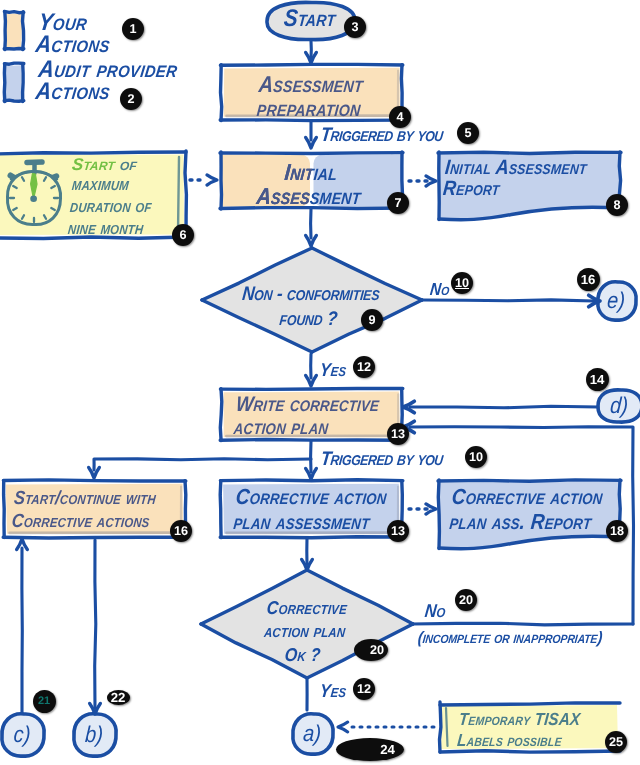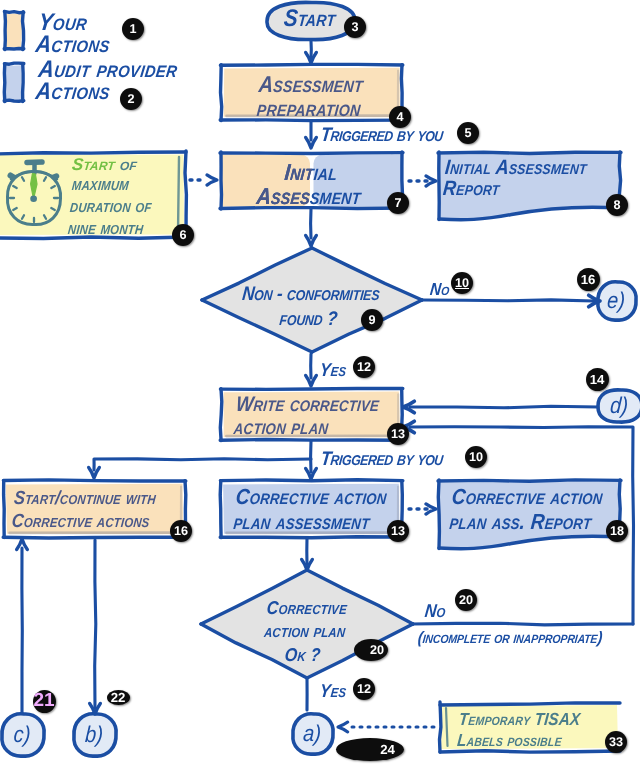--- a/index.html
+++ b/index.html
@@ -303,38 +303,38 @@
         <div style="text-align: center;">Ok ?</div>
       </div>
       <div class="badge" style="left: 354px; top: 639px; width: 22px; height: 22px; font-size: 12.65px; background: rgb(13, 13, 13); color: rgb(255, 255, 255); padding-left: 12px;">
         <span>20</span>
       </div>
       <div class="txt" style="left: 460px; top: 710px; font-size: 16px; color: rgb(75, 126, 139); line-height: 1.2; transform: scale(0.95, 1.09) skewX(-6deg); transform-origin: 0px 0px;">
         <div>Temporary TISAX</div>
         <div>Labels possible</div>
       </div>
       <div class="badge" style="left: 605px; top: 731px; width: 22px; height: 22px; font-size: 12.65px; background: rgb(13, 13, 13); color: rgb(255, 255, 255);">
-        <span>33</span>
+        <span>25</span>
       </div>
       <div class="txt" style="left: 617px; top: 288px; font-size: 21px; color: rgb(27, 78, 163); text-align: center; transform: translateX(-50%) scale(0.95, 1.09) skewX(-4deg); transform-origin: 50% 0px; font-variant: normal; font-weight: 500;">
         <div>e)</div>
       </div>
       <div class="badge" style="left: 576.5px; top: 267.5px; width: 23px; height: 23px; font-size: 13.225px; background: rgb(13, 13, 13); color: rgb(255, 255, 255);">
         <span>16</span>
       </div>
       <div class="txt" style="left: 620px; top: 393px; font-size: 21px; color: rgb(27, 78, 163); text-align: center; transform: translateX(-50%) scale(0.95, 1.09) skewX(-4deg); transform-origin: 50% 0px; font-variant: normal; font-weight: 500;">
         <div>d)</div>
       </div>
       <div class="badge" style="left: 585.5px; top: 367.5px; width: 23px; height: 23px; font-size: 13.225px; background: rgb(13, 13, 13); color: rgb(255, 255, 255); align-items: center;">
         <span>14</span>
       </div>
       <div class="txt" style="left: 23px; top: 722px; font-size: 21px; color: rgb(27, 78, 163); text-align: center; transform: translateX(-50%) scale(0.95, 1.09) skewX(-4deg); transform-origin: 50% 0px; font-variant: normal; font-weight: 500;">
         <div>c)</div>
       </div>
-      <div class="badge" style="left: 32.5px; top: 689.5px; width: 23px; height: 23px; font-size: 19px; background: rgb(13, 13, 13); color: #f0abfc;">
+      <div class="badge" style="left: 32.5px; top: 689.5px; width: 23px; height: 23px; font-size: 11px; background: rgb(13, 13, 13); color: #0f766e;">
         <span>21</span>
       </div>
       <div class="txt" style="left: 95px; top: 722px; font-size: 21px; color: rgb(27, 78, 163); text-align: center; transform: translateX(-50%) scale(0.95, 1.09) skewX(-4deg); transform-origin: 50% 0px; font-variant: normal; font-weight: 500;">
         <div>b)</div>
       </div>
       <div class="badge" style="left: 106.5px; top: 689.5px; width: 23px; height: 15px; font-size: 13.225px; background: rgb(13, 13, 13); color: rgb(255, 255, 255);">
         <span>22</span>
       </div>
       <div class="txt" style="left: 313px; top: 721px; font-size: 21px; color: rgb(27, 78, 163); text-align: center; transform: translateX(-50%) scale(0.95, 1.09) skewX(-4deg); transform-origin: 50% 0px; font-variant: normal; font-weight: 500;">
         <div>a)</div>

